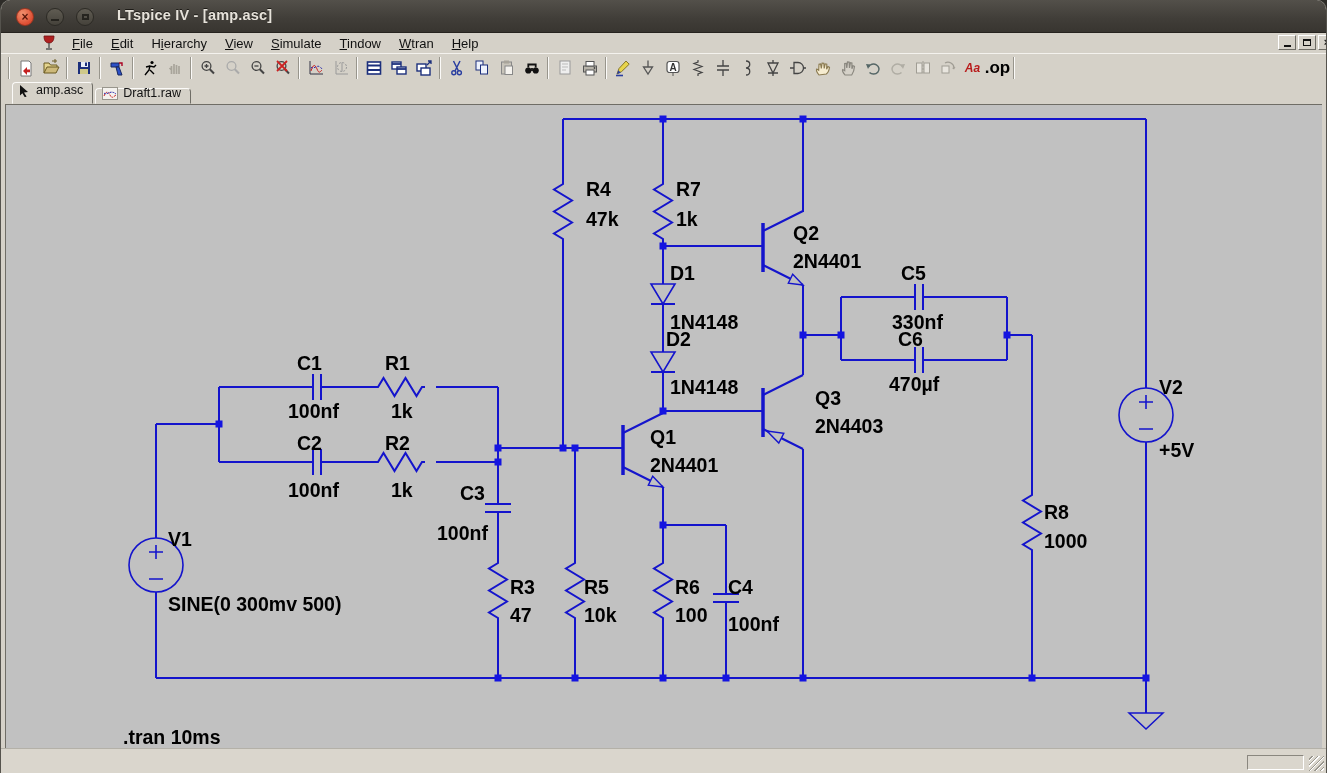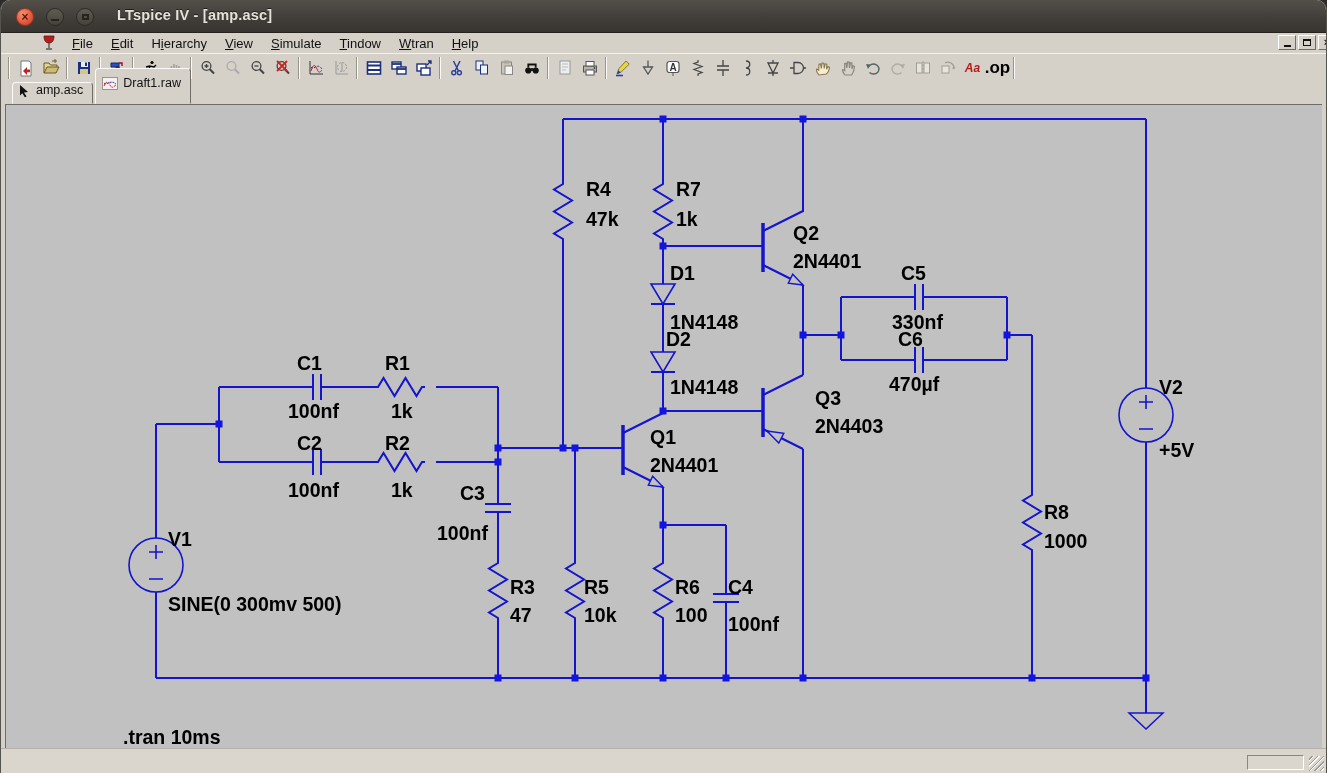--- a/index.html
+++ b/index.html
@@ -29,21 +29,21 @@
   .toolbar{position:absolute;left:0;top:53px;width:100%;height:28px;background:#d5d1c8;border-top:1px solid #f4f2ee;display:flex;align-items:center;padding-left:4px;}
   .tsep{width:0;height:22px;border-left:1px solid #98958c;border-right:1px solid #fbfaf8;margin:0 3px;}
   .tbtn{width:25px;height:24px;display:flex;align-items:center;justify-content:center;}
   .tbtn svg{display:block;}
   .tglyph{font-weight:bold;color:#b91c1c;font-size:12px;font-style:italic;}
   .tglyph2{font-weight:bold;color:#000;font-size:17px;}
   
   .tabbar{position:absolute;left:0;top:81px;width:100%;height:23px;background:#d5d1c8;display:flex;align-items:flex-end;padding-left:11px;}
   .tab{display:flex;align-items:center;gap:5px;font-size:12.5px;color:#111;background:#d5d1c8;border:1px solid;border-color:#fbfaf8 #6f6d66 transparent #fbfaf8;border-radius:4px 4px 0 0;padding:3px 9px 9px 6px;position:relative;}
   .tab.active{height:22px;z-index:3;}
-  .tab.inactive{height:36px;margin-left:2px;text-align:right;}
+  .tab.inactive{height:16px;margin-left:2px;text-align:right;}
   
   .canvas{position:absolute;left:4px;top:104px;width:1317px;height:644px;background:#c1c1c1;border-top:1px solid #6f6d66;border-left:1px solid #6f6d66;}
   .canvas svg{position:absolute;left:0;top:0;}
   .schem-text{font-family:"Liberation Sans",sans-serif;font-weight:bold;font-size:19.5px;fill:#000;}
   
   .statusbar{position:absolute;left:0;top:748px;width:100%;height:25px;background:#dad6cd;border-top:1px solid #b4b1a8;}
   .statusbox{position:absolute;right:22px;top:6px;width:57px;height:15px;border:1px solid;border-color:#8a877f #fff #fff #8a877f;background:#dad6cd;}
   .grip{position:absolute;right:2px;bottom:2px;width:15px;height:15px;background:repeating-linear-gradient(135deg,#dad6cd 0 2px,#9a978e 2px 3px,#fff 3px 4px);}
 </style>
 </head>

